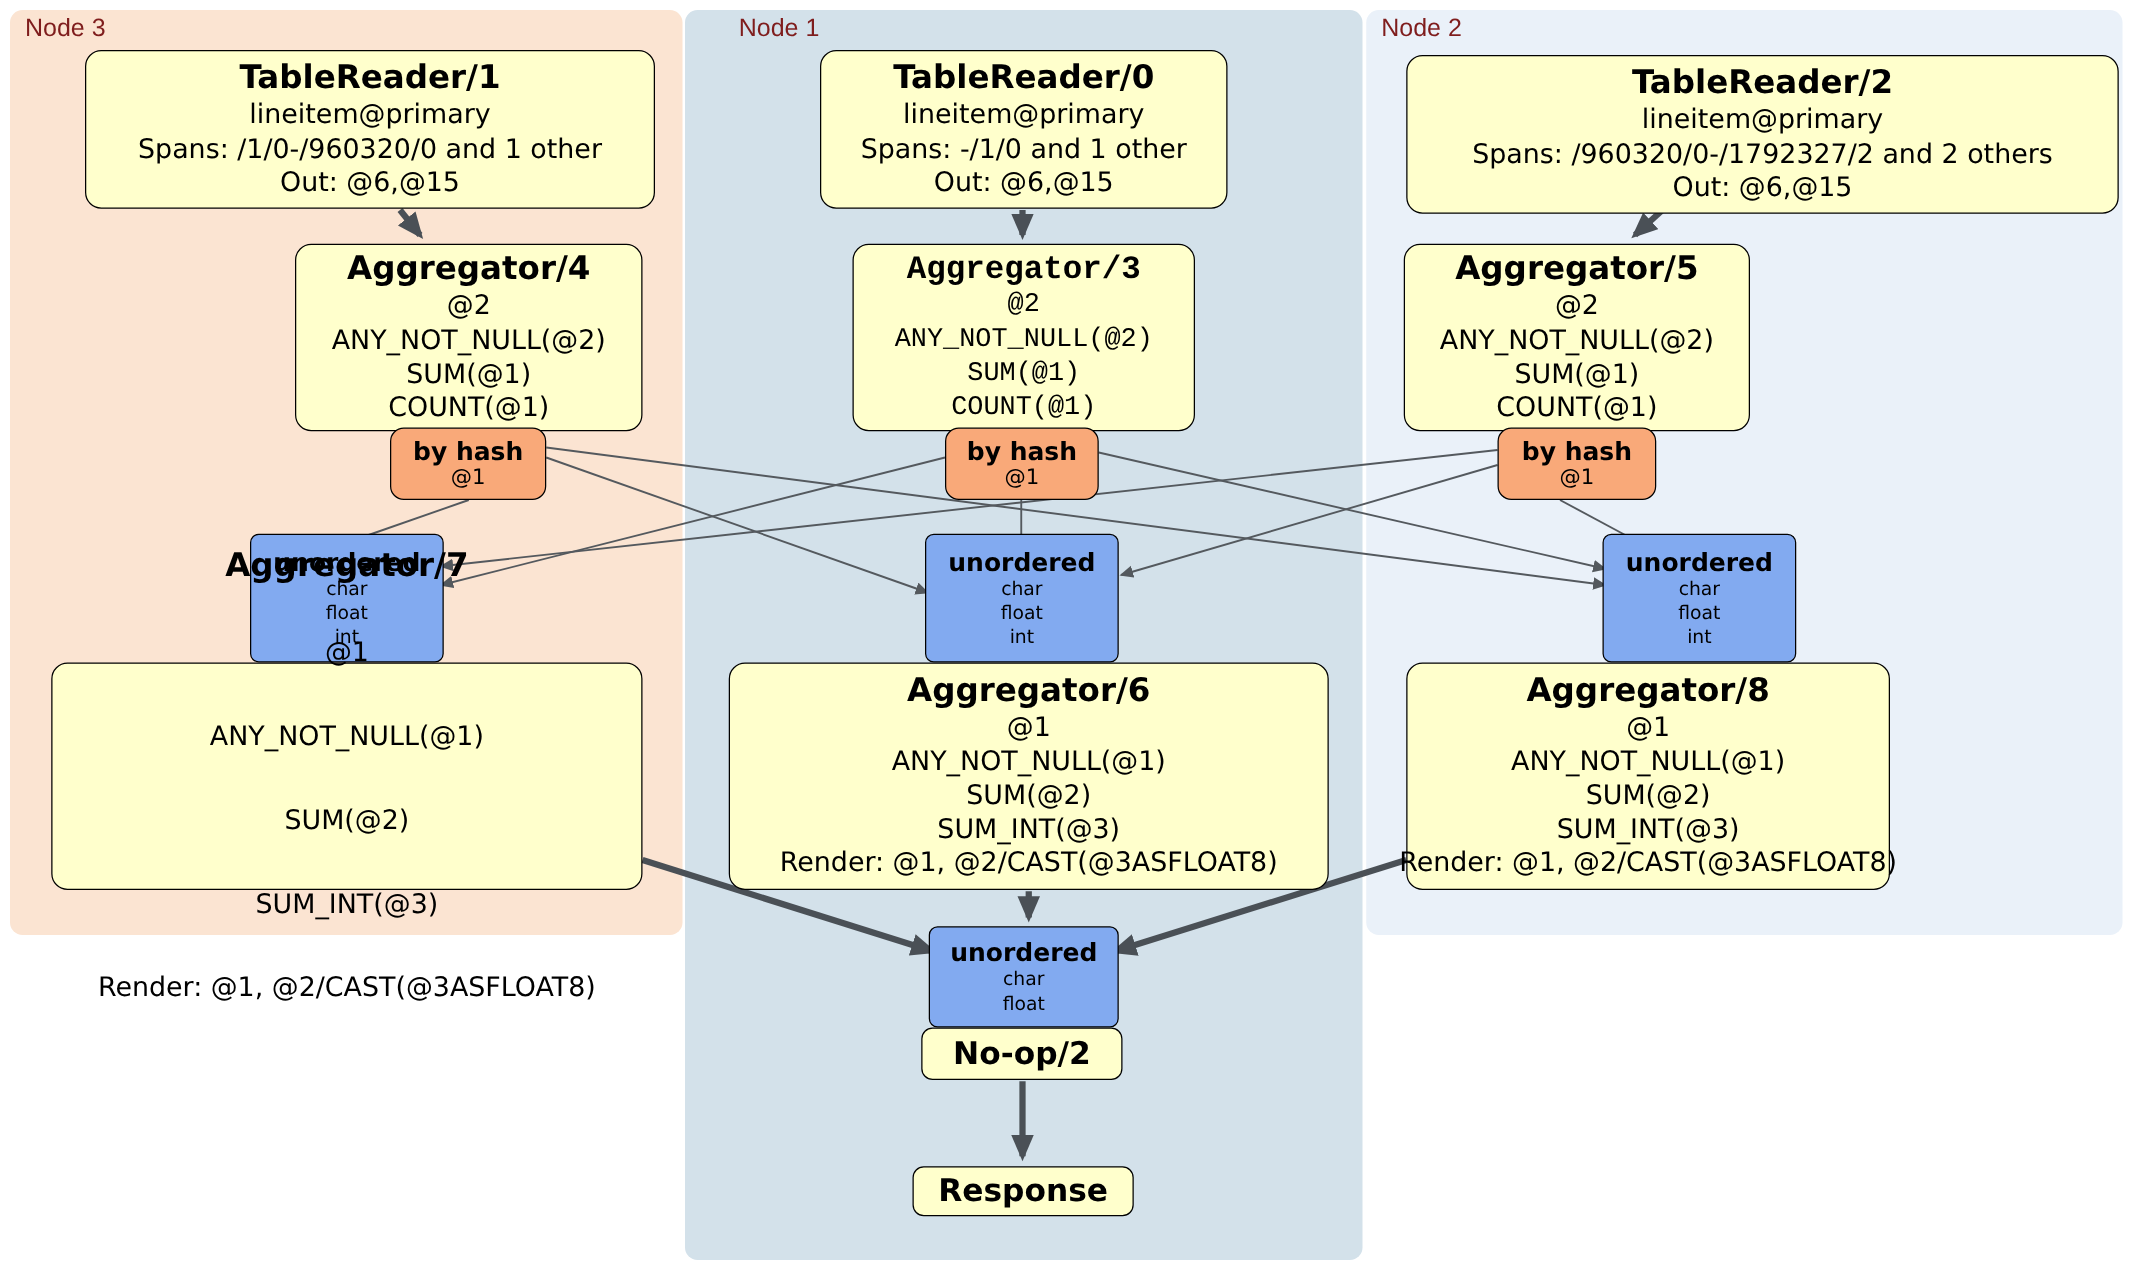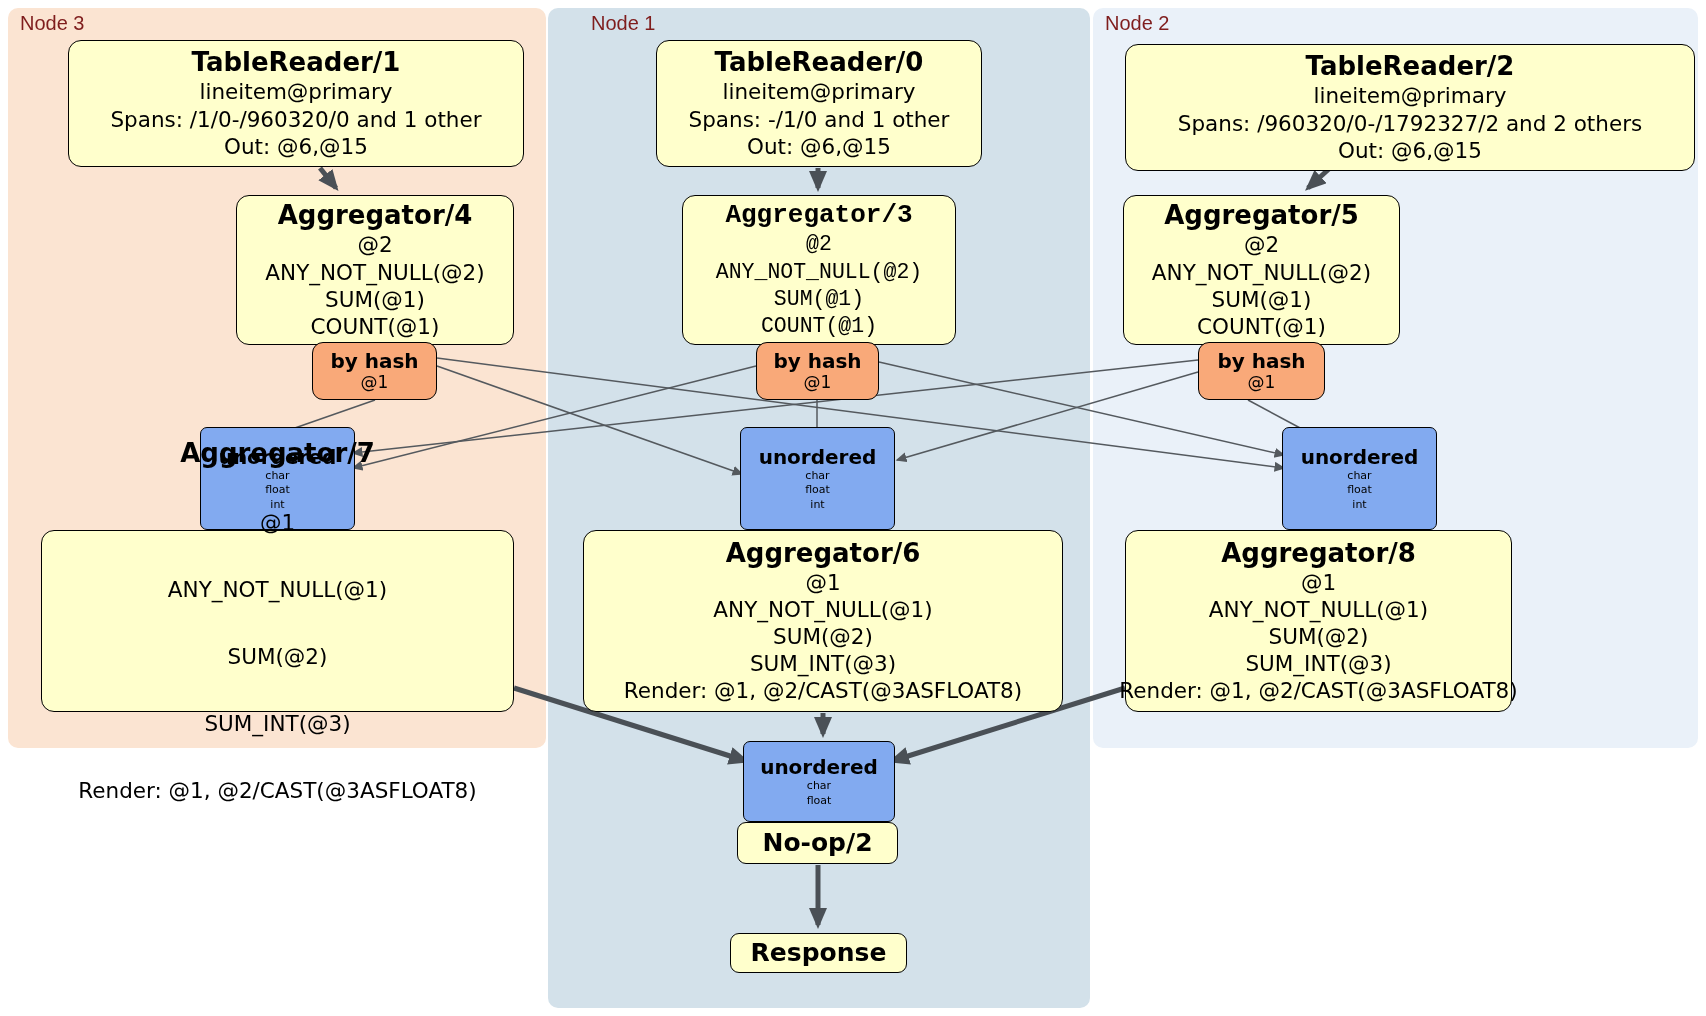--- a/index.html
+++ b/index.html
@@ -11,21 +11,21 @@
   .node-box{position:absolute;z-index:2;display:flex;flex-direction:column;justify-content:center;
             align-items:center;text-align:center;box-sizing:border-box;
             background:#ffffcc;border:1.6px solid #000;border-radius:13px;padding:0 4px;}
   .box-title{font-weight:bold;font-size:26px;line-height:1.2;white-space:nowrap;}
   .box-line{font-size:21.5px;line-height:1.26;white-space:nowrap;}
   .router-box{background:#f9a979;border-radius:11px;}
   .router-box .box-title{font-size:20px;}
   .router-box .box-line{font-size:17px;line-height:1.15;}
   .sync-box{background:#82aaf0;border-radius:7px;}
   .sync-box .box-title{font-size:20px;}
-  .sync-box .box-line{font-size:11px;line-height:1.28;}
+  .sync-box .box-line{font-size:15px;line-height:1.28;}
   .small-box{border-radius:9px;}
   .small-box .box-title{font-size:25px;}
 </style>
 </head>
 <body>
 
 <div id="canvas">
 
   <div class="region" style="left:8px;top:8px;width:538px;height:740px;background:#fbe4d2;"></div>
   <div class="region" style="left:548px;top:8px;width:542px;height:1000px;background:#d3e1ea;"></div>

